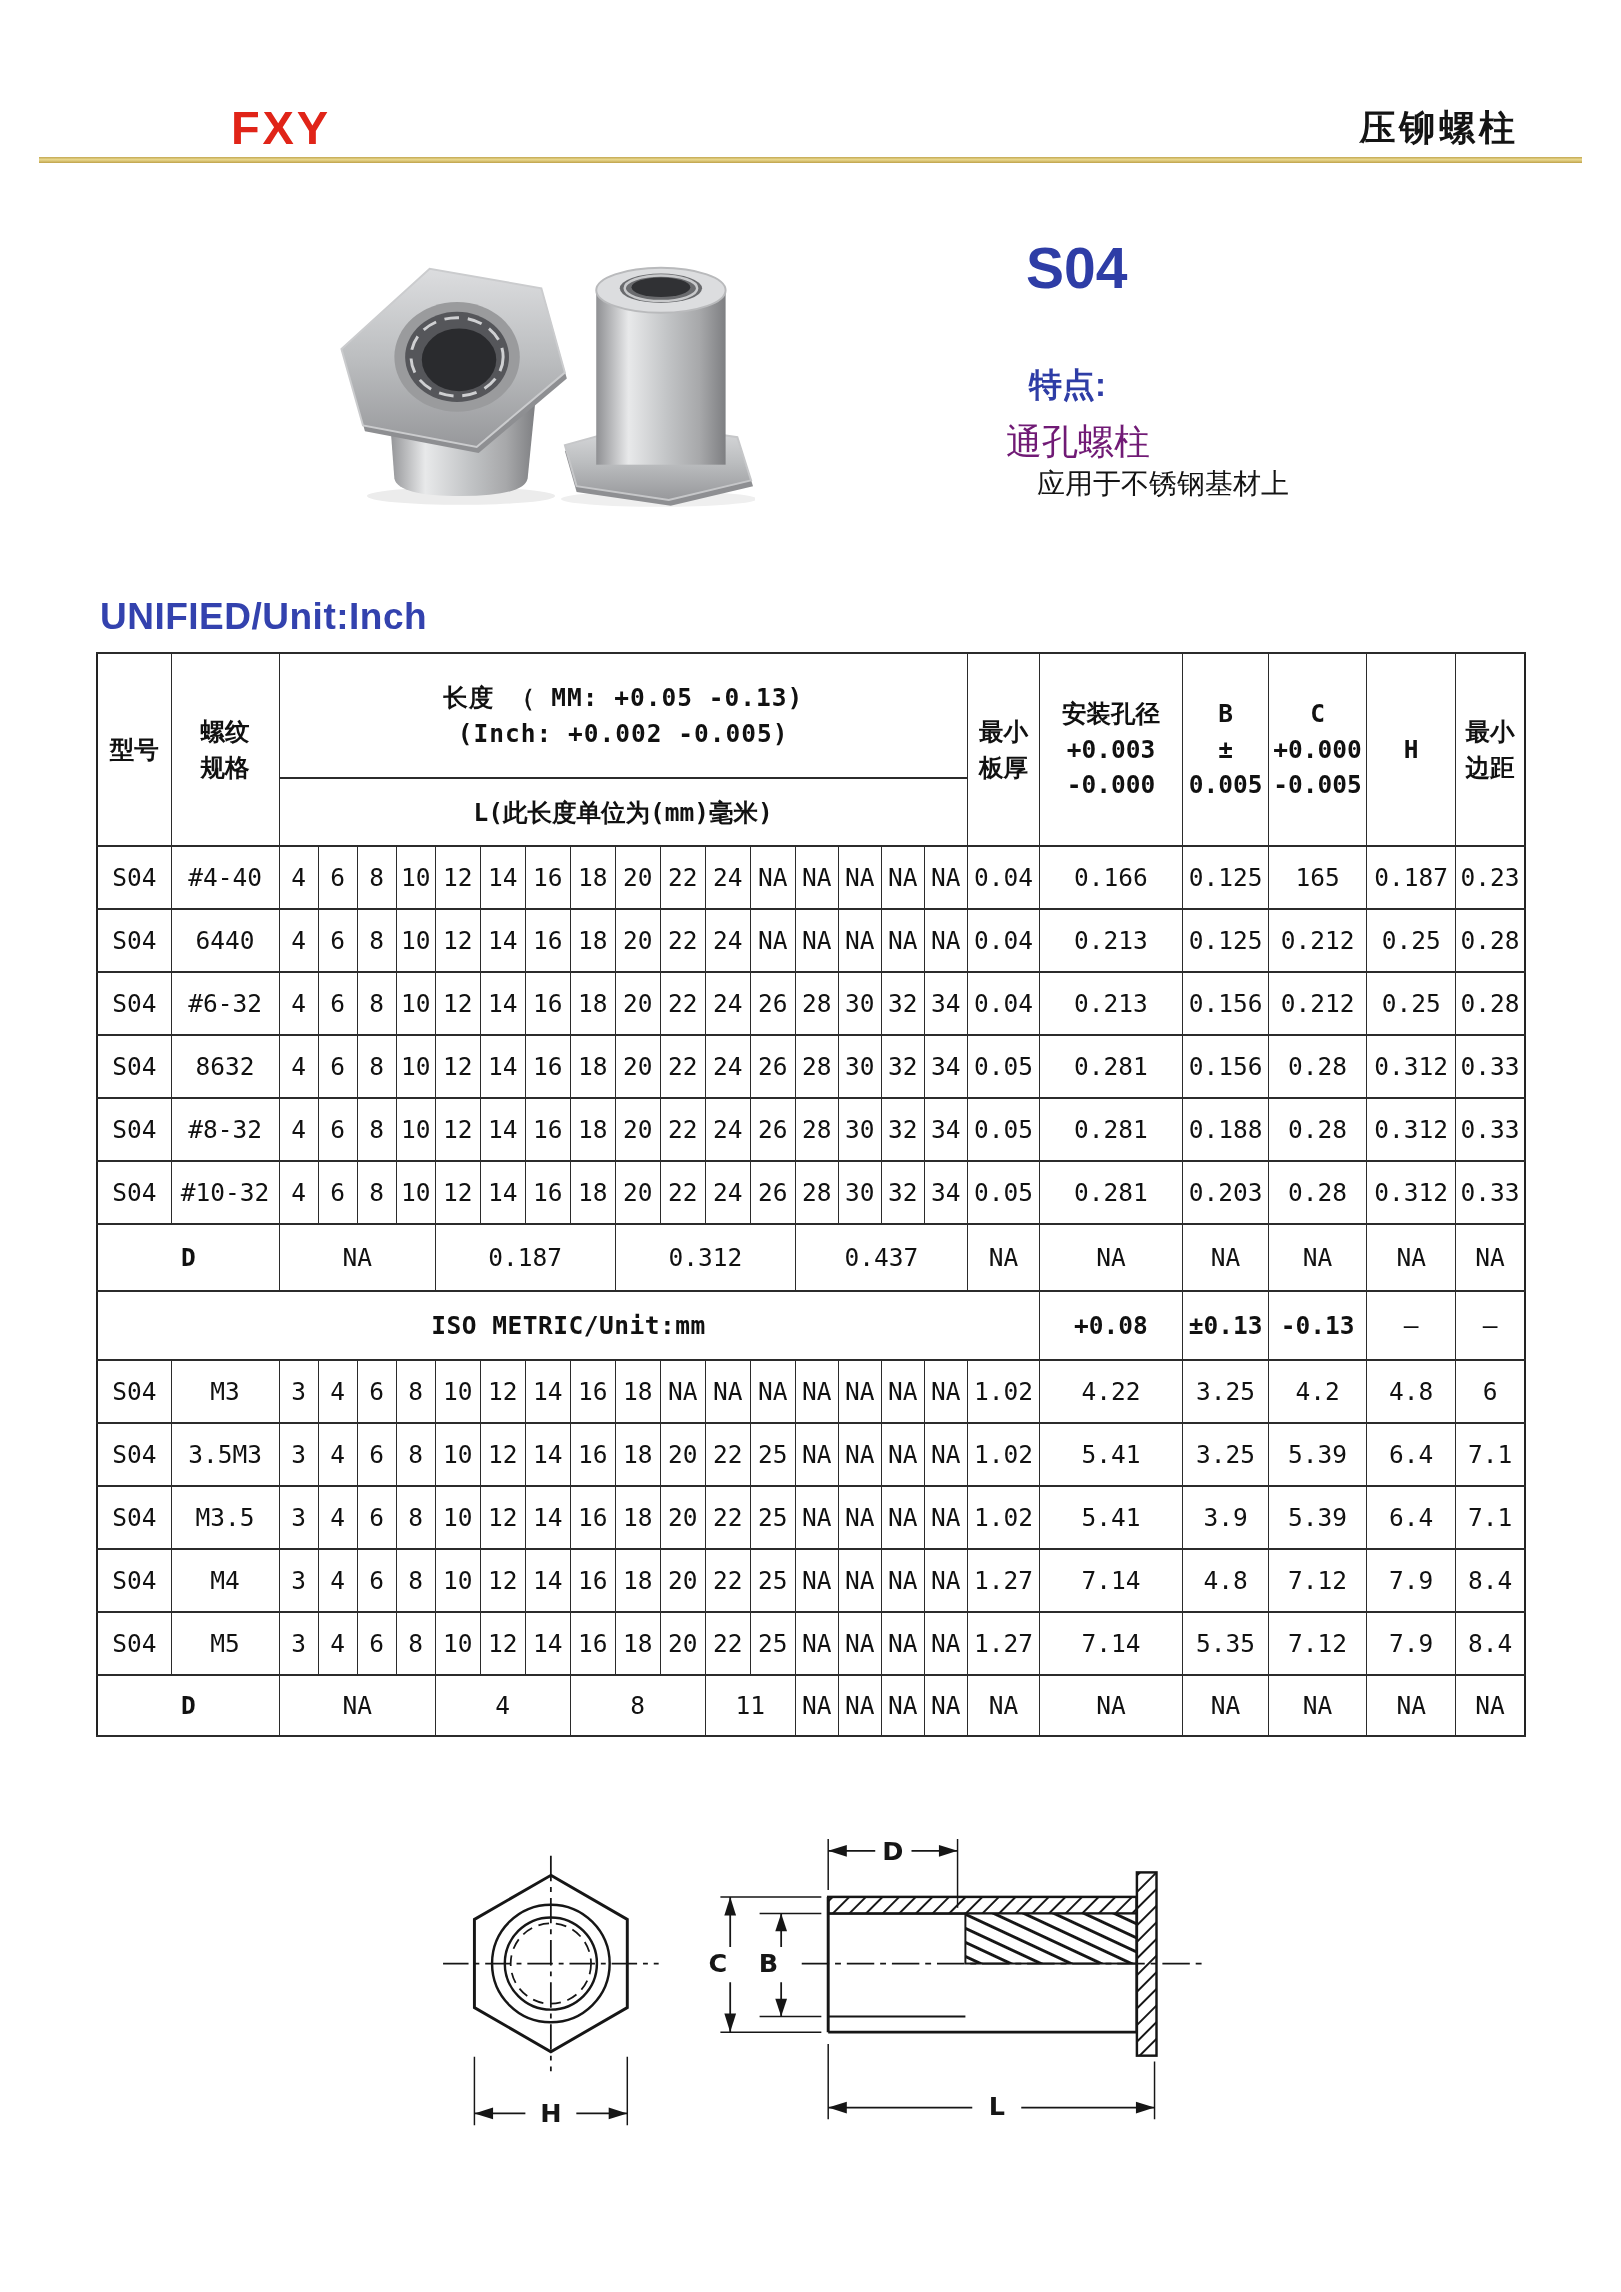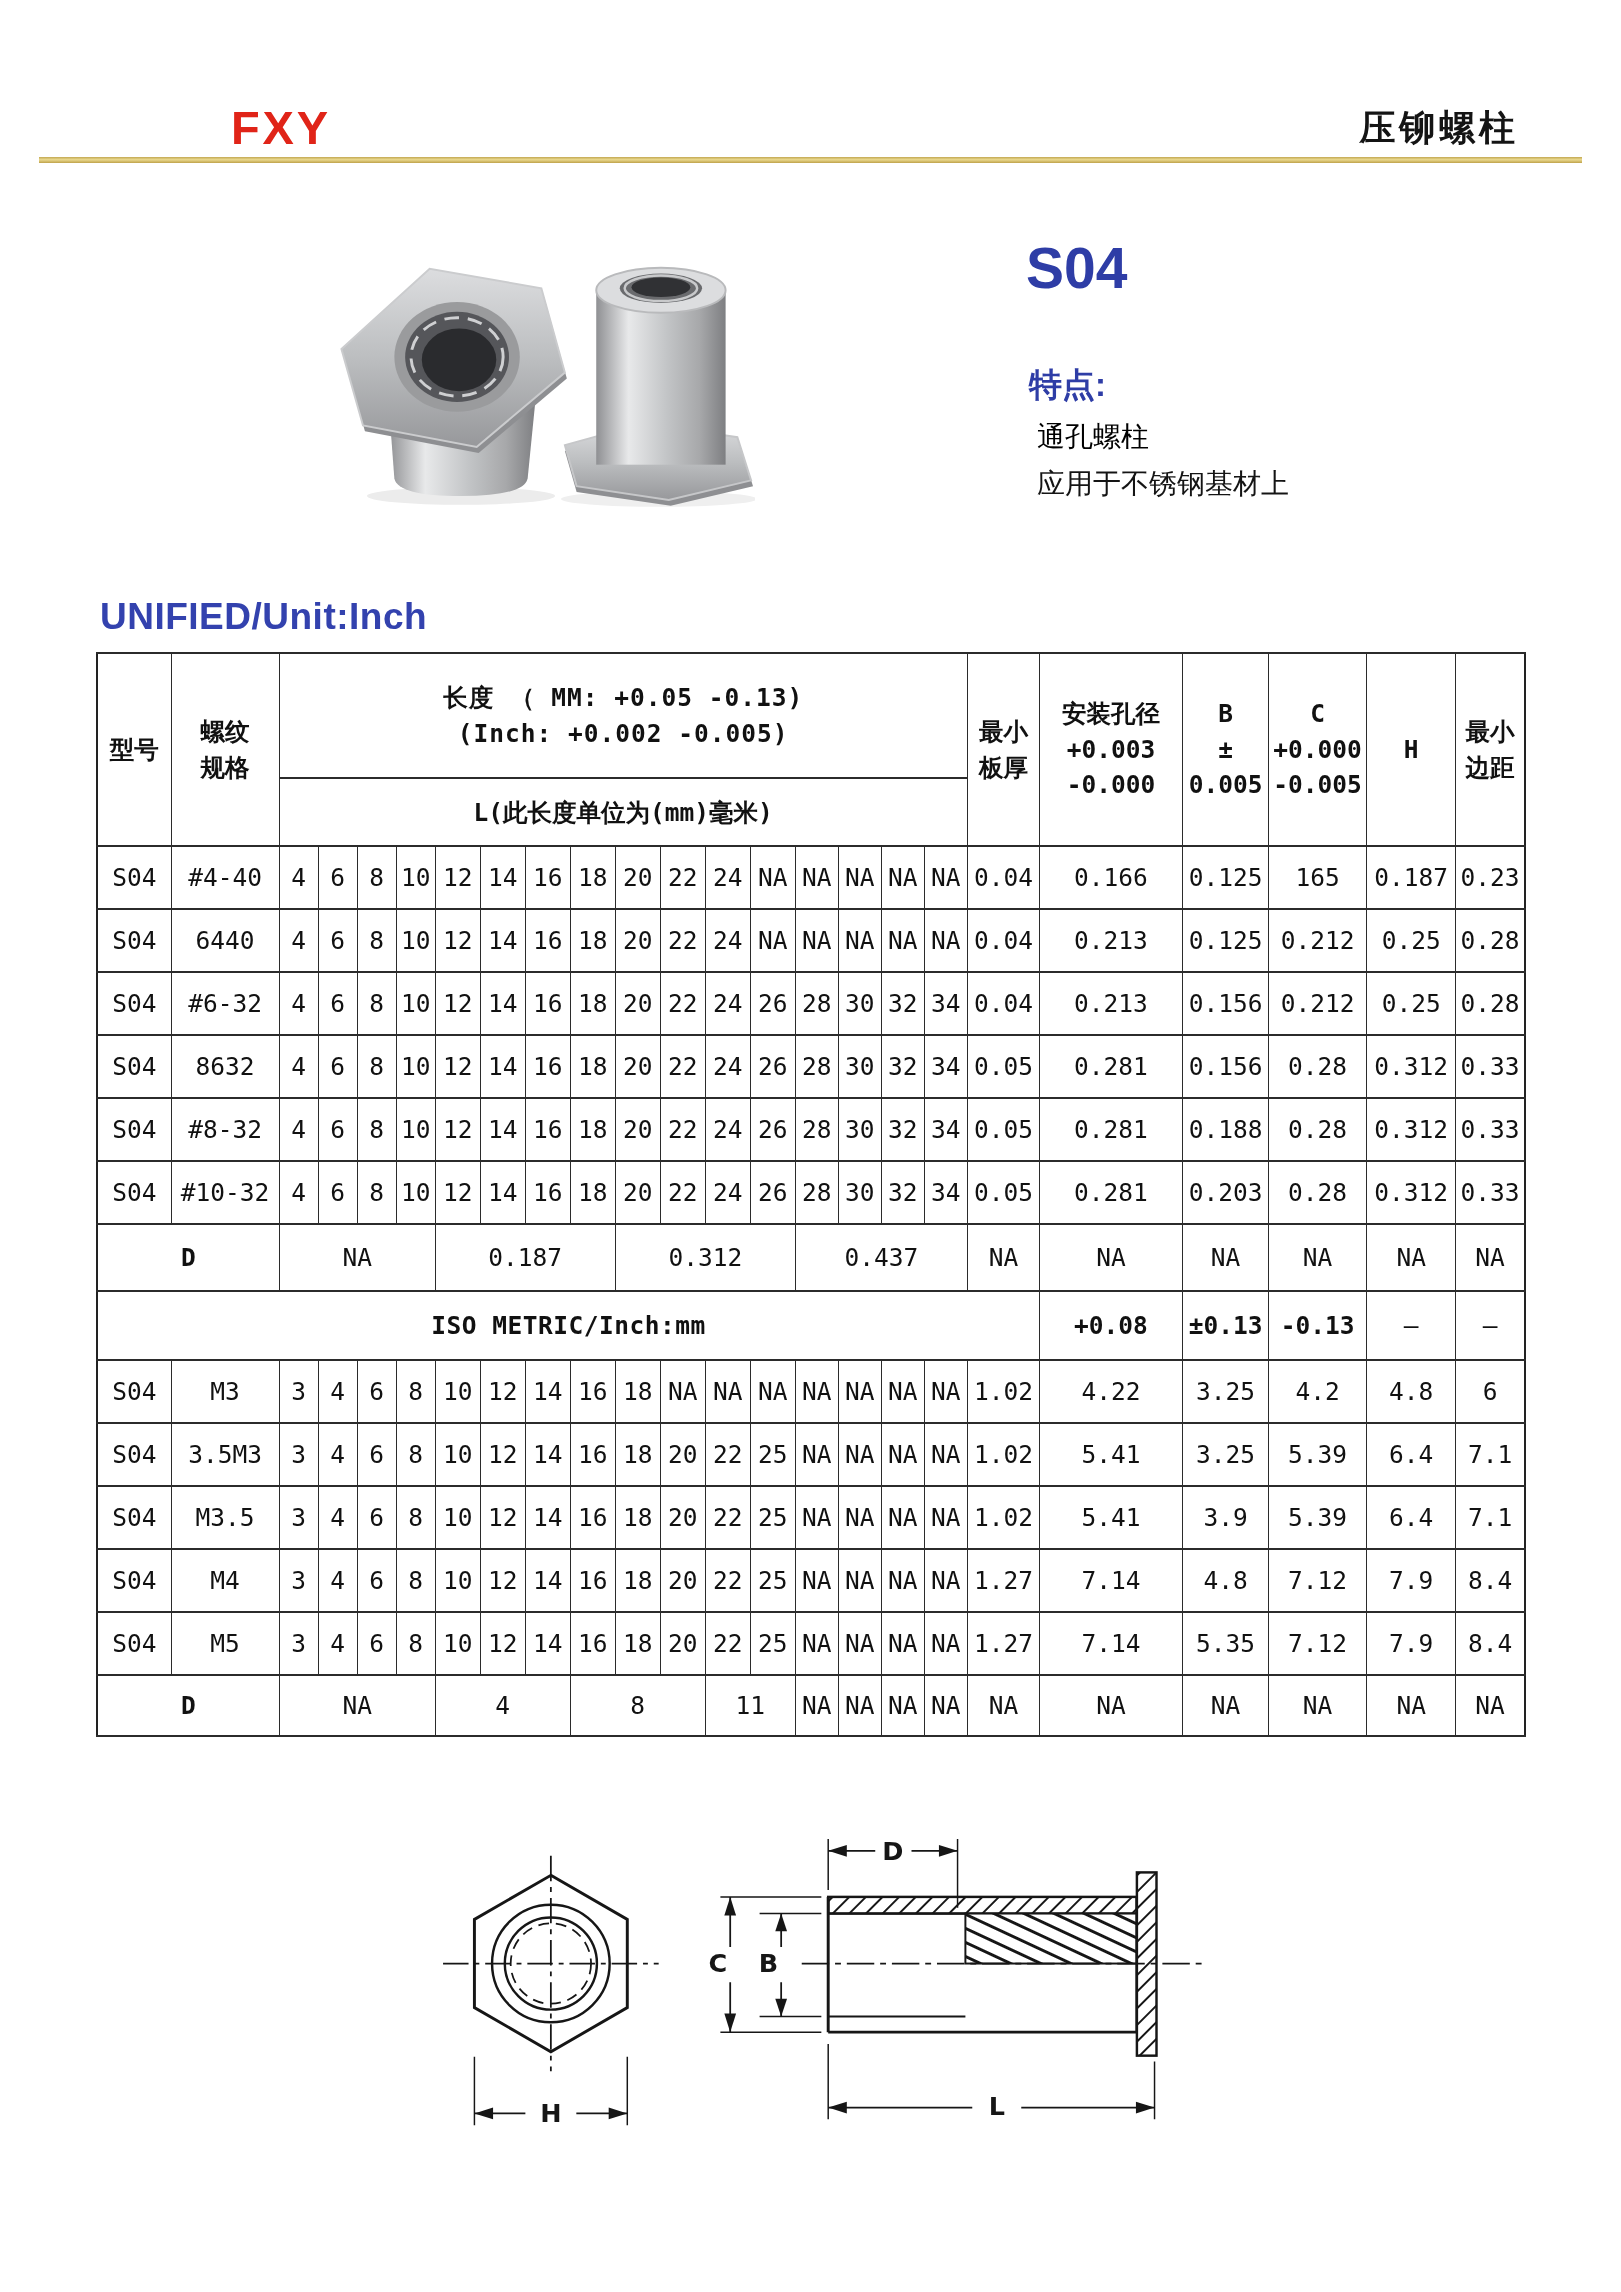--- a/index.html
+++ b/index.html
@@ -13,21 +13,21 @@
               letter-spacing:3.9px;color:#141414;}
   .gold-line{position:absolute;left:39px;top:157px;width:1543px;height:5.9px;
              background:linear-gradient(180deg,#c3a852,#ead98f 45%,#bfa24a);}
 
   
   .photo{position:absolute;left:314px;top:243px;}
   .product-code{position:absolute;left:1026px;top:235px;font-size:57px;font-weight:800;
                 color:#2e3da6;}
   .features-label{position:absolute;left:1029px;top:363px;font-size:33px;font-weight:800;
                   color:#2e3da6;}
-  .feature-1{position:absolute;left:1037px;top:418px;font-size:28px;color:#000000;}
+  .feature-1{position:absolute;left:1006px;top:418px;font-size:36px;color:#701a75;}
   .feature-2{position:absolute;left:1037px;top:465px;font-size:28px;color:#141414;}
 
   
   .sec-title{position:absolute;left:100px;top:596px;font-size:37px;font-weight:800;
              color:#3342ae;letter-spacing:0.5px;}
 
   
   table.spec{position:absolute;left:96px;top:652px;width:1430px;border-collapse:collapse;
              table-layout:fixed;background:#fff;}
   table.spec{border:2.9px solid #222;}
@@ -335,21 +335,21 @@
           <td colspan="4">0.312</td>
           <td colspan="4">0.437</td>
           <td>NA</td>
           <td>NA</td>
           <td>NA</td>
           <td>NA</td>
           <td>NA</td>
           <td>NA</td>
         </tr>
         <tr class="r-iso">
-          <td colspan="19" class="c-isotitle">ISO METRIC/Inch:mm</td>
+          <td colspan="19" class="c-isotitle">ISO METRIC/Unit:mm</td>
           <td class="c-blue">+0.08</td>
           <td class="c-blue">±0.13</td>
           <td class="c-blue">-0.13</td>
           <td>–</td>
           <td>–</td>
         </tr>
         <tr class="r-data">
           <td>S04</td>
           <td>M3</td>
           <td>3</td>

